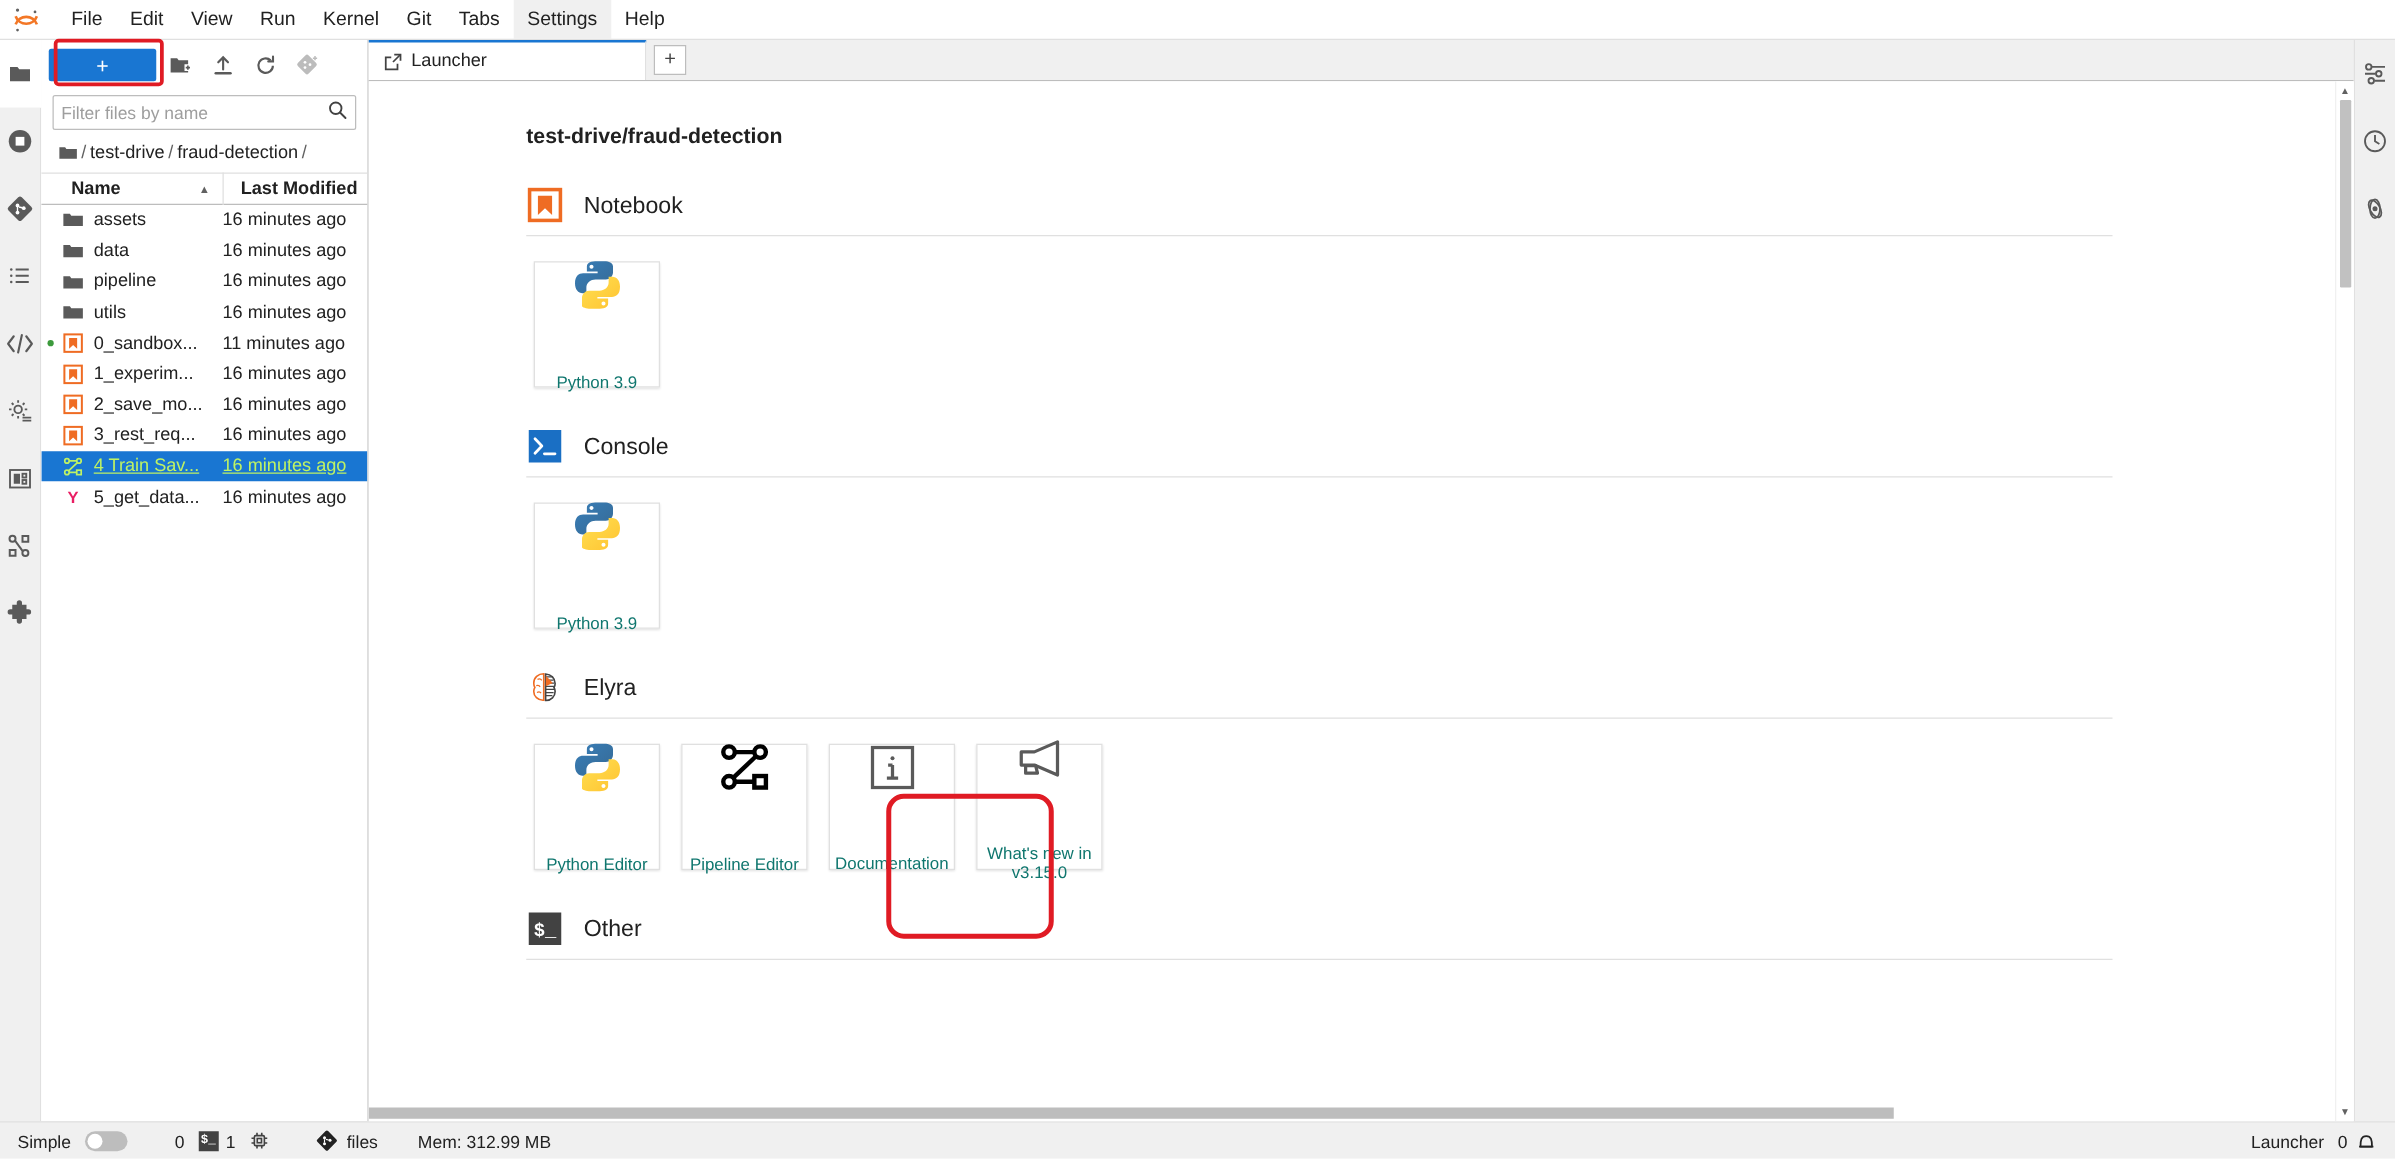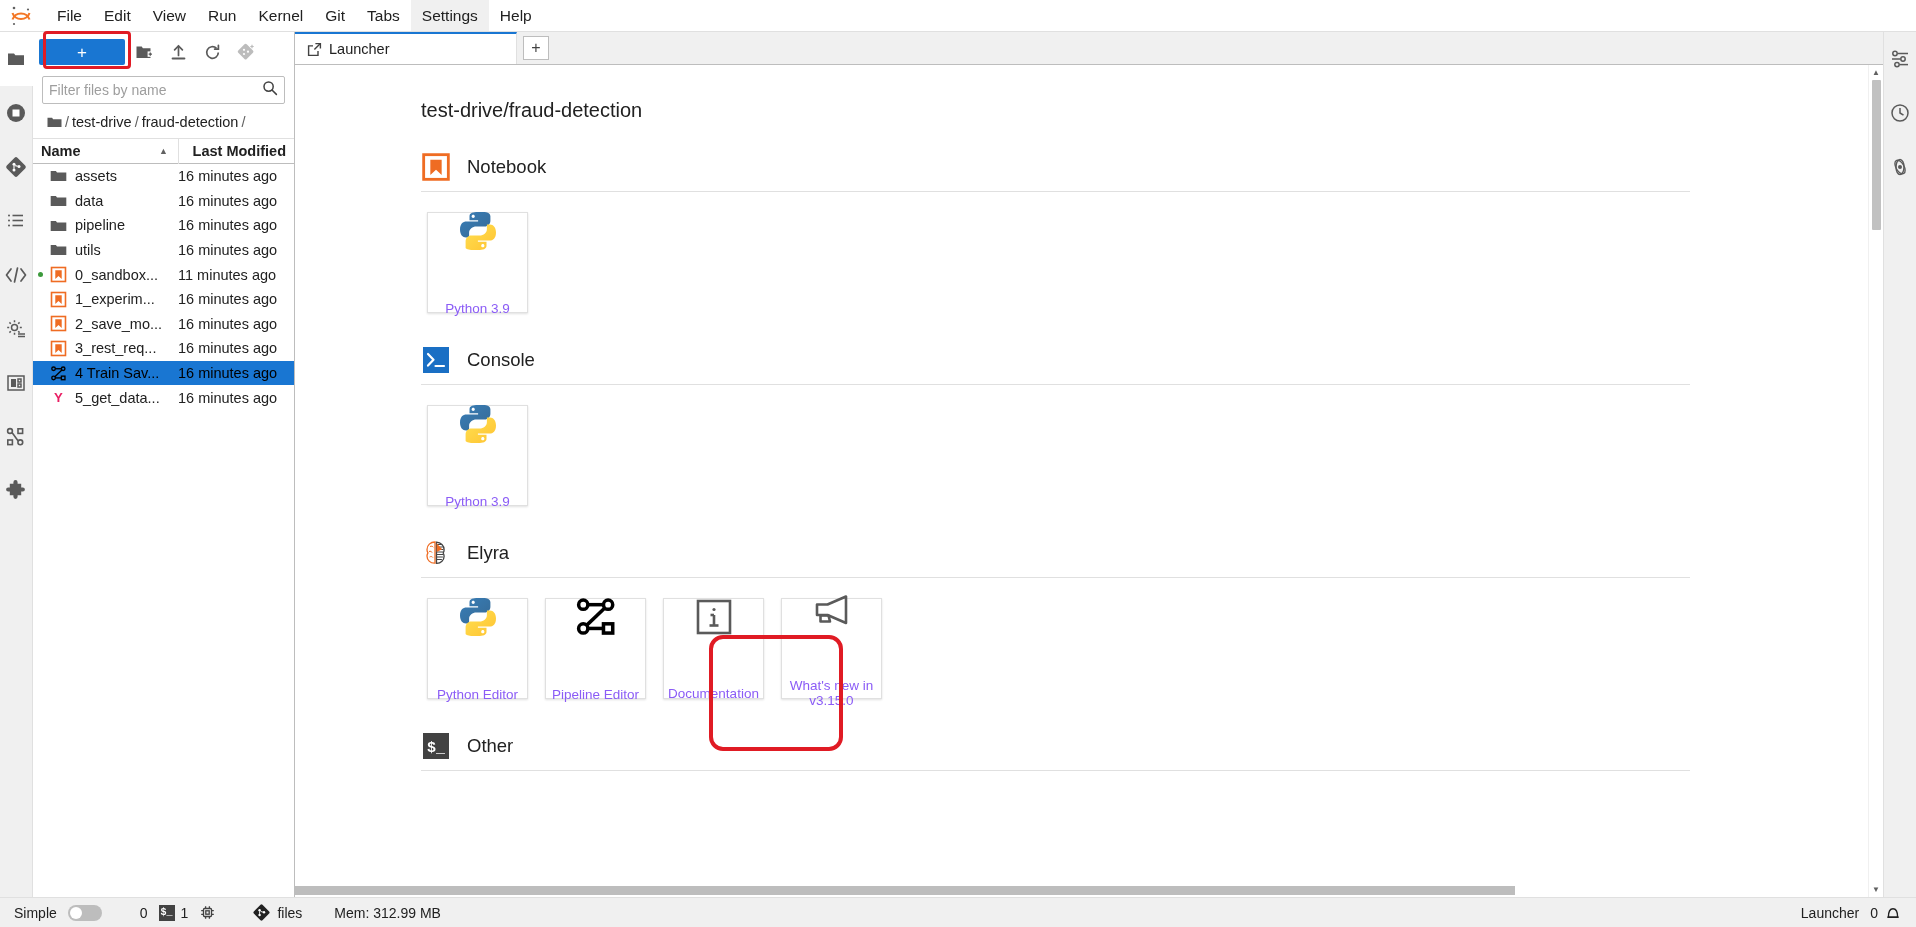--- a/index.html
+++ b/index.html
@@ -90,30 +90,30 @@
     display: flex; align-items: center; gap: 3px;
     padding: 6px 9px 8px 14px; font-size: 14.5px; color: #212121;
   }
   .fb-breadcrumb .crumb { cursor: pointer; }
   .fb-breadcrumb .sep { color: #616161; }
   .fb-header {
     display: flex; align-items: center;
     border-top: 1px solid #e0e0e0; border-bottom: 1px solid #bdbdbd;
     height: 26px; font-size: 14.5px; font-weight: bold; color: #212121;
   }
-  .fb-header .col-name { flex: 1; padding-left: 8px; display: flex; align-items: center; }
+  .fb-header .col-name { flex: 1; padding-left: 24px; display: flex; align-items: center; }
   .fb-header .sort-arrow { margin-left: auto; margin-right: 10px; color: #616161; font-size: 9px; }
   .fb-header .col-mod { width: 116px; padding-right: 8px; text-align: right;
                         border-left: 1px solid #e0e0e0; height: 26px; line-height: 26px; }
   .fb-list { flex: 1; overflow: hidden; }
   .fb-row {
     display: flex; align-items: center; height: 24.6px;
     font-size: 14.5px; color: #212121; cursor: pointer; position: relative;
   }
-  .fb-row.selected { background: #1976d2; color: #000000; }
+  .fb-row.selected { background: #1976d2; color: #bef264; text-decoration: underline; }
   .fb-row .dot {
     position: absolute; left: 5px; width: 5px; height: 5px;
     border-radius: 50%; background: #3c9a3c;
   }
   .fb-row .ficon { width: 26px; margin-left: 12px; display: flex; align-items: center; justify-content: center; }
   .fb-row .fname { flex: 1; white-space: nowrap; overflow: hidden; padding-left: 4px; }
   .fb-row .fmod { width: 116px; text-align: left; padding-right: 9px; white-space: nowrap; }
 
   
   .main { flex: 1 1 auto; display: flex; flex-direction: column; min-width: 0; background: #fff; }
@@ -133,38 +133,38 @@
     width: 26px; height: 24px; margin: 4px 0 0 6px;
     border: 1px solid #bdbdbd; background: #fff;
     display: flex; align-items: center; justify-content: center;
     font-size: 16px; color: #424242; cursor: pointer; align-self: flex-start;
   }
   .launcher-wrap { flex: 1; position: relative; overflow: hidden; background: #fff; }
   .launcher {
     position: absolute; inset: 0 18px 0 0; padding: 34px 0 0 126px;
     overflow: hidden;
   }
-  .launcher-title { font-size: 20px; color: #212121; margin-bottom: 30px; }
+  .launcher-title { font-size: 17px; color: #212121; margin-bottom: 30px; font-weight: bold; }
   .section { margin-bottom: 6px; }
   .section-head {
     display: flex; align-items: center; gap: 16px;
     padding-bottom: 9px; margin-right: 175px;
     border-bottom: 1px solid #e0e0e0;
   }
   .section-head .shicon { width: 30px; height: 30px; display:flex; align-items:center; justify-content:center; }
   .section-head .shtitle { font-size: 18.5px; color: #212121; }
   .cards { display: flex; gap: 17px; padding: 20px 0 26px 6px; }
   .card {
     width: 101px; height: 101px; background: #fff;
     border: 1px solid #e0e0e0; box-shadow: 0 1px 2px rgba(0,0,0,.12);
     display: flex; flex-direction: column; align-items: center; justify-content: center;
     gap: 8px; cursor: pointer;
   }
   .card .cicon { height: 46px; display: flex; align-items: center; justify-content: center; }
-  .card .clabel { font-size: 13.5px; color: #8b5cf6; text-align: center; line-height: 15px; padding: 0 4px; margin-top: 40px; }
+  .card .clabel { font-size: 13.5px; color: #0f766e; text-align: center; line-height: 15px; padding: 0 4px; margin-top: 40px; }
   .red-circle {
     position: absolute; left: 414px; top: 570px;
     width: 134px; height: 116px;
     border: 4px solid #e01b24; border-radius: 14px;
     pointer-events: none; z-index: 20;
   }
 
   
   .vscroll {
     position: absolute; right: 0; top: 0; bottom: 0; width: 15px;

